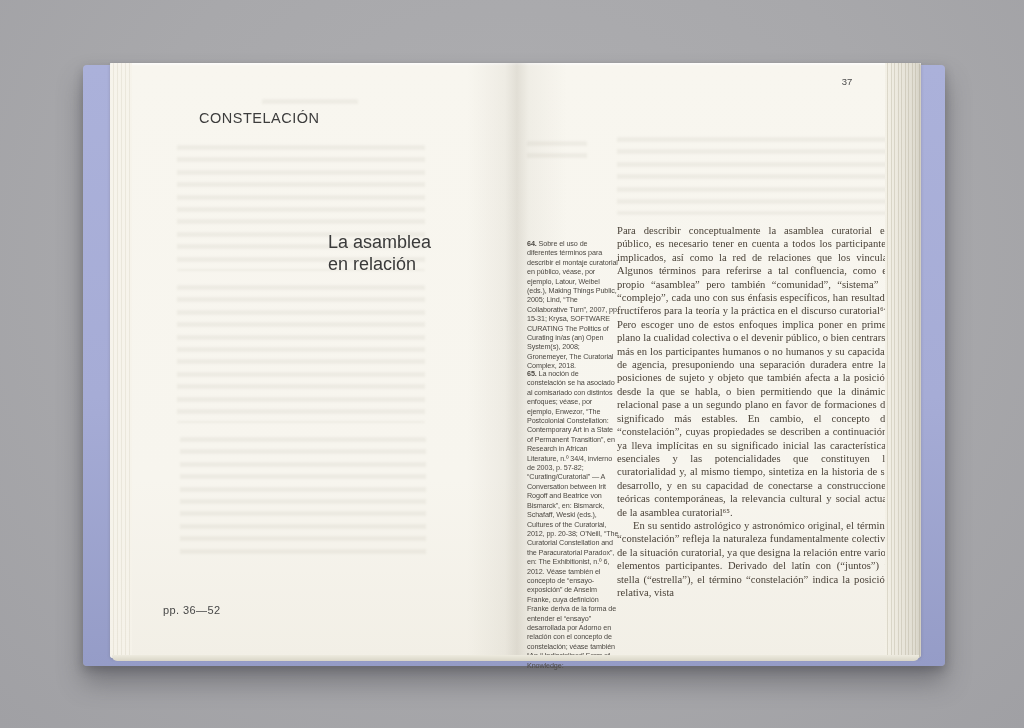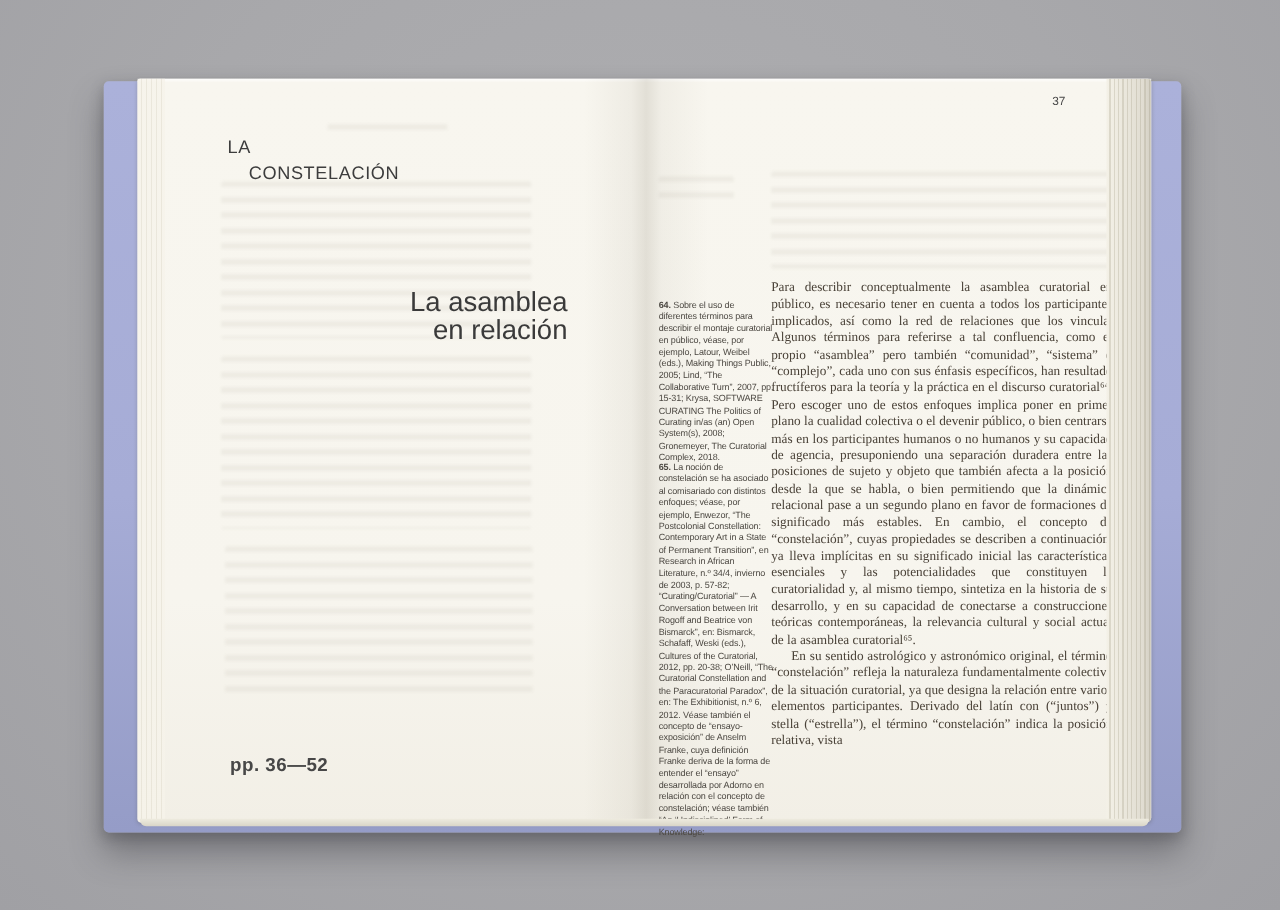--- a/index.html
+++ b/index.html
@@ -55,25 +55,25 @@
       rgba(128,120,100,.20) 0px,rgba(128,120,100,.20) 5px,
       rgba(128,120,100,0) 5px,rgba(128,120,100,0) 12.4px);
   }
   .chapter-title{
     position:absolute;left:72px;top:45px;
     font-size:14.5px;line-height:20.5px;letter-spacing:.5px;color:#3d3d3d;white-space:nowrap;
   }
   .chapter-title .line2{margin-left:17px;}
   .subtitle{
     position:absolute;left:218px;top:168px;
-    font-size:22px;line-height:22px;color:#3a3a3a;white-space:nowrap;text-align:right;
+    font-size:18px;line-height:22px;color:#3a3a3a;white-space:nowrap;
   }
   .pagerange{
-    position:absolute;left:74px;top:541px;
-    font-size:15px;letter-spacing:.4px;color:#474747;font-weight:bold;
+    position:absolute;left:53px;top:541px;
+    font-size:11px;letter-spacing:.4px;color:#474747;
   }
   .pagenum{
     position:absolute;left:722px;top:13px;width:30px;text-align:center;
     font-size:9.5px;color:#4a4a4a;
   }
   .note{
     position:absolute;left:417px;width:92px;
     font-size:7.2px;line-height:9.4px;letter-spacing:-.1px;color:#4c4842;
     text-align:left;
   }
@@ -98,21 +98,20 @@
 
     <div class="edge-left"></div>
 
     <div>
       <div class="ghost" style="left:152px;top:36px;width:96px;height:8px;"></div>
       <div class="ghost" style="left:67px;top:82px;width:248px;height:126px;"></div>
       <div class="ghost" style="left:67px;top:222px;width:248px;height:138px;"></div>
       <div class="ghost" style="left:70px;top:374px;width:246px;height:120px;"></div>
 
       <div class="chapter-title">
-        <div class="line1">LA</div>
         <div class="line2">CONSTELACIÓN</div>
       </div>
 
       <div class="subtitle">
         <div>La asamblea</div>
         <div>en relación</div>
       </div>
 
       <div class="pagerange">pp. 36—52</div>
     </div>

